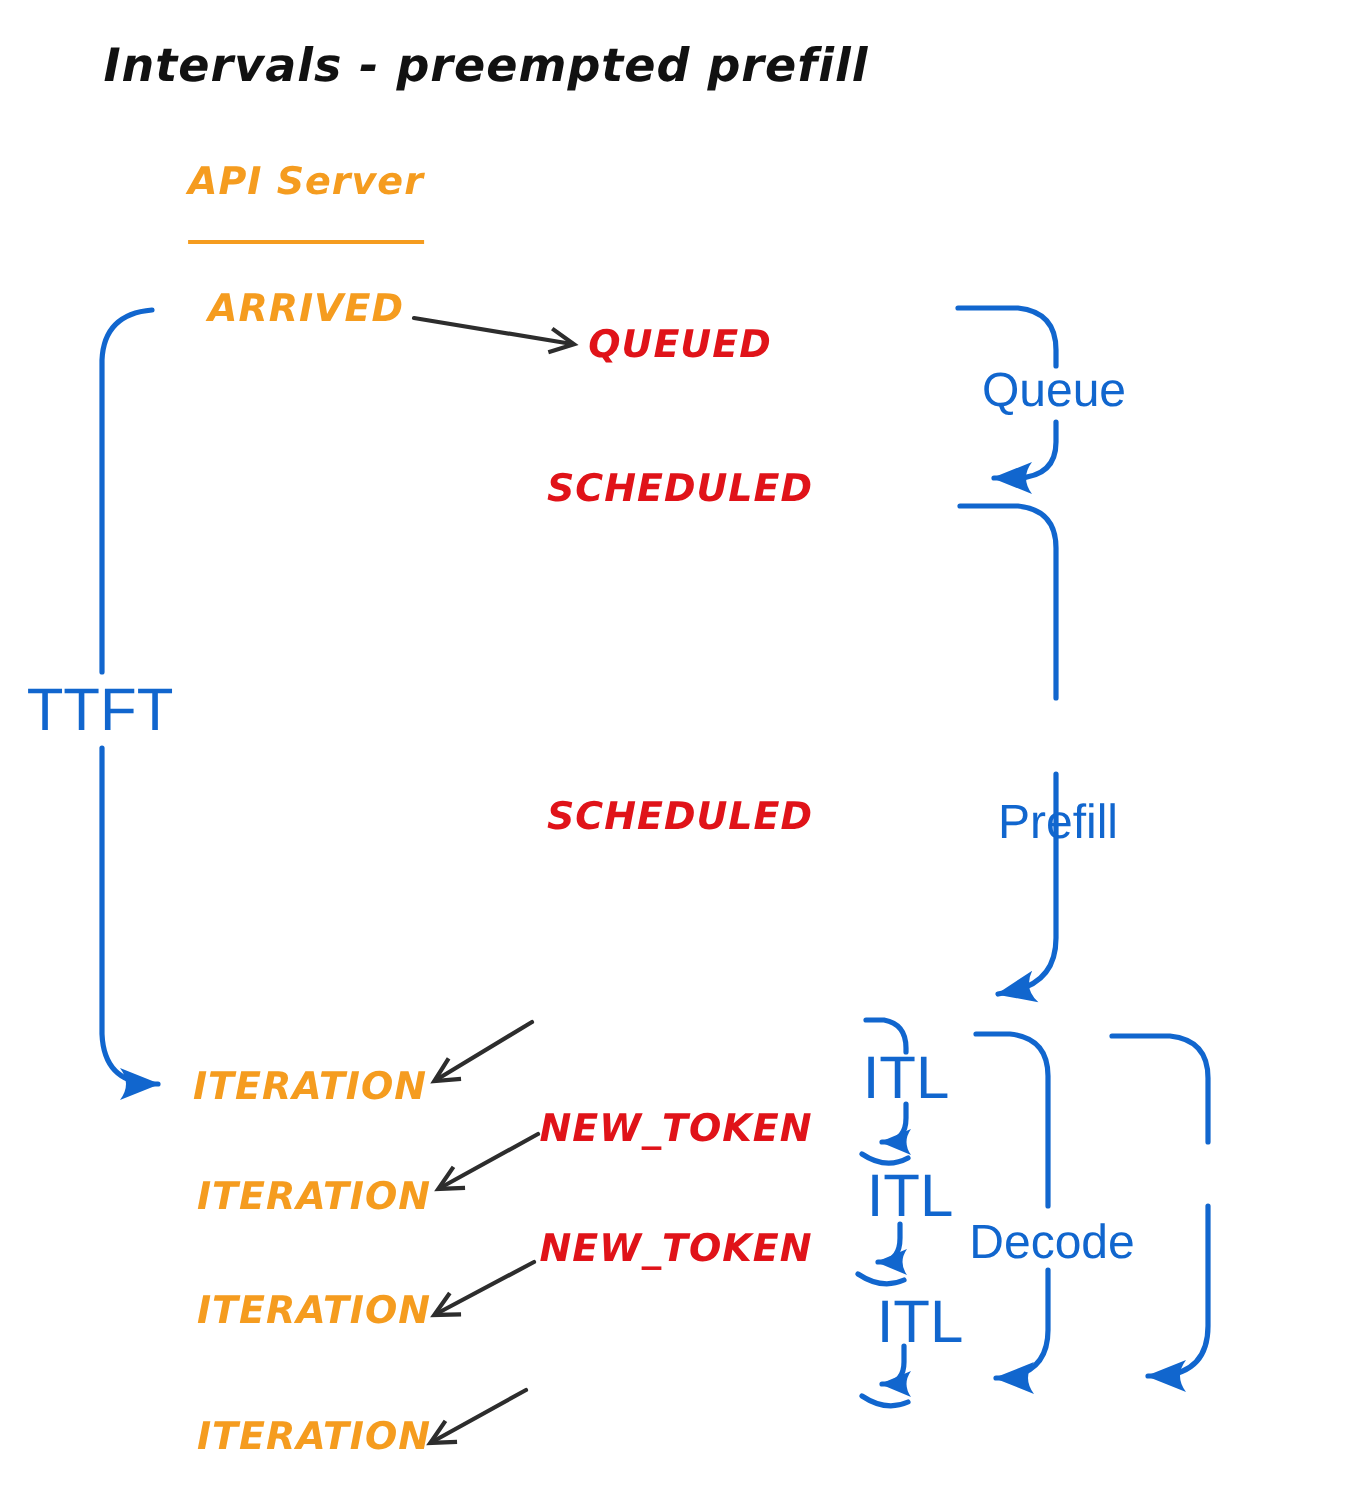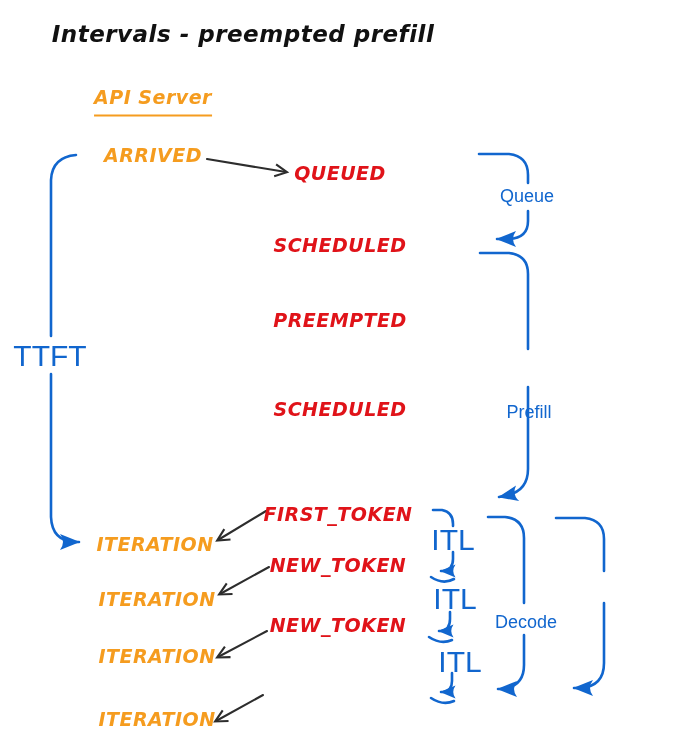--- a/index.html
+++ b/index.html
@@ -8,27 +8,27 @@
   html,body{margin:0;padding:0;background:#fff;}
   .canvas{
     position:relative;width:641px;height:750px;background:var(--bg);
     overflow:hidden;font-family:"DejaVu Sans",sans-serif;
   }
   .canvas svg{position:absolute;left:0;top:0;}
   .lbl{position:absolute;transform:translate(-50%,-50%);white-space:nowrap;line-height:1;}
   
   .hand{font-family:"DejaVu Sans",sans-serif;font-style:italic;font-weight:bold;letter-spacing:.5px;}
   .title{font-size:23px;color:#111;}
-  .hdr{font-size:19px;padding-bottom:8px;border-bottom:2px solid;}
+  .hdr{font-size:19px;padding-bottom:19px;border-bottom:2px solid;}
   .ev{font-size:19px;}
   .orange{color:var(--orange);border-color:var(--orange);}
   .red{color:var(--red);border-color:var(--red);}
   
   .blue-lbl{font-family:"Liberation Sans",sans-serif;color:var(--blue);font-weight:normal;}
-  .big{font-size:18px;}
+  .big{font-size:24px;}
   .mid{font-size:30px;}
   
   path.bl{stroke:var(--blue);stroke-width:2.6;fill:none;stroke-linecap:round;}
   path.bk{stroke:var(--ink);stroke-width:2.1;fill:none;stroke-linecap:round;}
   .blf{fill:var(--blue);}
   .bkf{fill:none;stroke:var(--ink);stroke-width:2.1;}
   
   .p-title{left:243px;top:34px;}
   .p-hapi{left:153px;top:102px;}
   .p-heng{left:340px;top:102px;}
@@ -108,23 +108,21 @@
   <div class="lbl hand hdr orange p-hapi">API Server</div>
 
   <div class="lbl hand ev orange p-arrived">ARRIVED</div>
   <div class="lbl hand ev orange p-iter1">ITERATION</div>
   <div class="lbl hand ev orange p-iter2">ITERATION</div>
   <div class="lbl hand ev orange p-iter3">ITERATION</div>
   <div class="lbl hand ev orange p-iter4">ITERATION</div>
 
   <div class="lbl hand ev red p-queued">QUEUED</div>
   <div class="lbl hand ev red p-sched1">SCHEDULED</div>
-  <div class="lbl hand ev red p-preempt">PREEMPTED</div>
   <div class="lbl hand ev red p-sched2">SCHEDULED</div>
-  <div class="lbl hand ev red p-first">FIRST_TOKEN</div>
   <div class="lbl hand ev red p-new1">NEW_TOKEN</div>
   <div class="lbl hand ev red p-new2">NEW_TOKEN</div>
 
   <div class="lbl blue-lbl mid p-ttft">TTFT</div>
   <div class="lbl blue-lbl big p-queue">Queue</div>
   <div class="lbl blue-lbl big p-prefill">Prefill</div>
   <div class="lbl blue-lbl mid p-itl1">ITL</div>
   <div class="lbl blue-lbl mid p-itl2">ITL</div>
   <div class="lbl blue-lbl mid p-itl3">ITL</div>
   <div class="lbl blue-lbl big p-decode">Decode</div>

